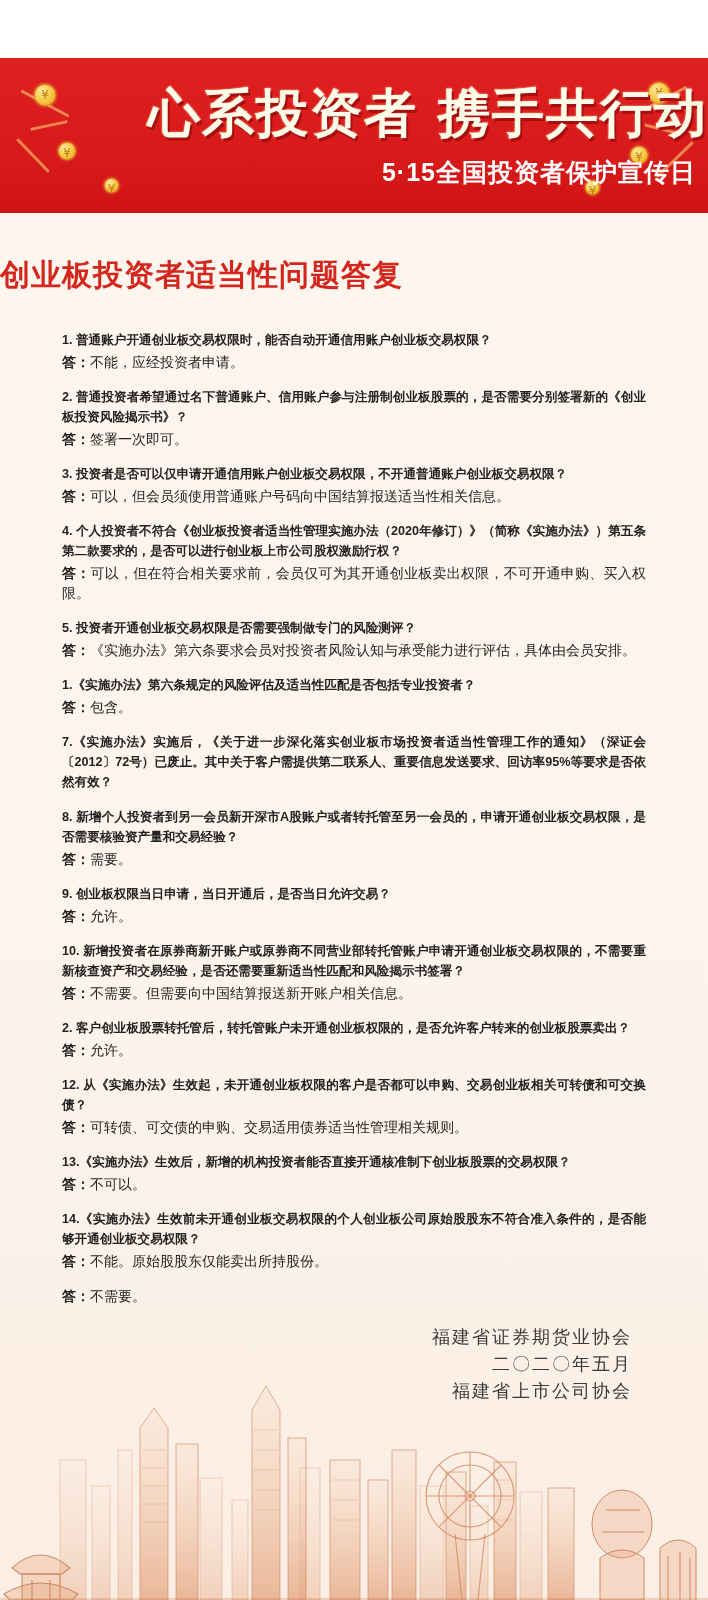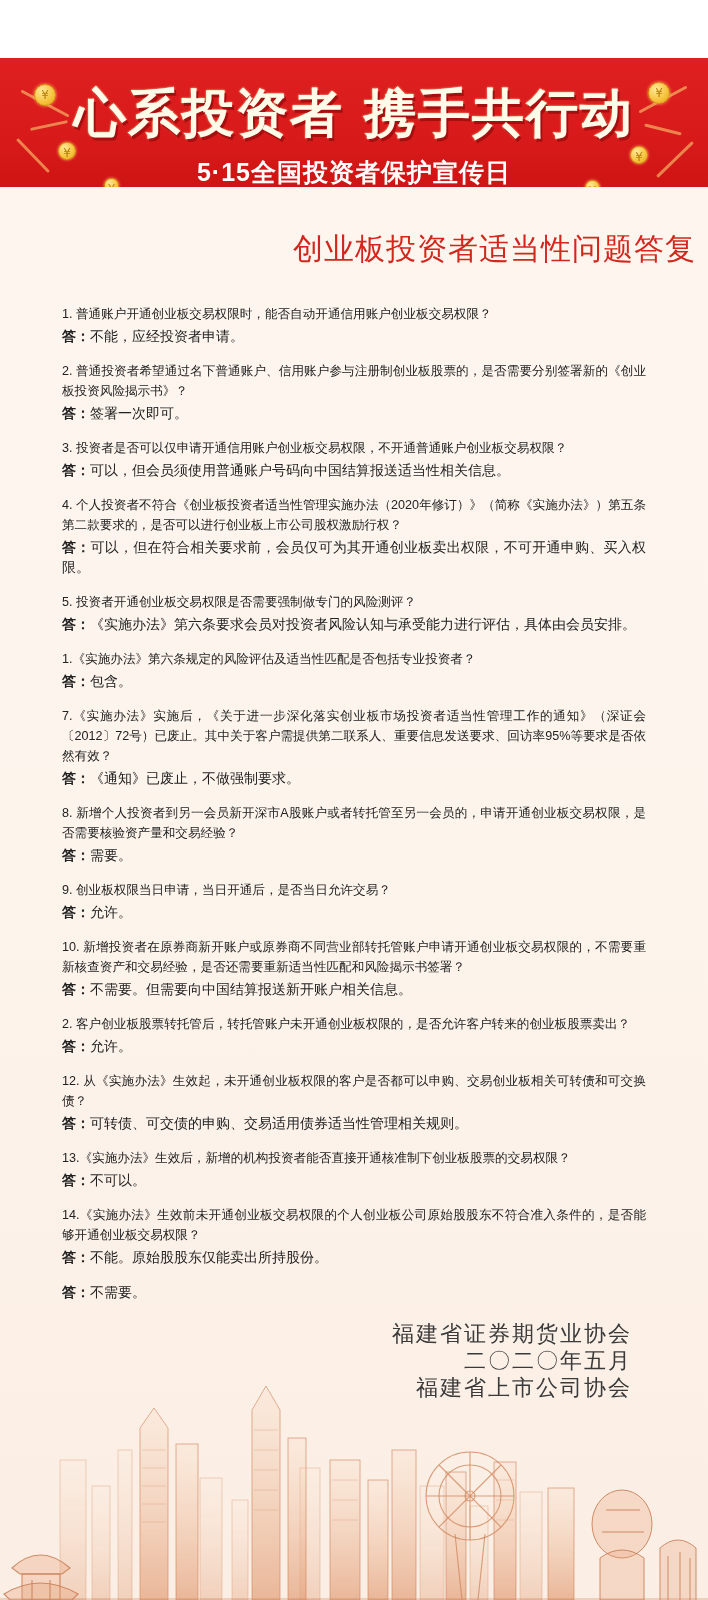--- a/index.html
+++ b/index.html
@@ -21,24 +21,24 @@
     overflow: hidden;
   }
   
   .top-margin {
     height: 58px;
     background: #ffffff;
   }
   
   .banner {
     position: relative;
-    height: 129px;
+    height: 155px;
     background: linear-gradient(180deg, #e02020 0%, #d81a1a 60%, #cf1414 100%);
     overflow: hidden;
-    text-align: center;
+    text-align: right;
   }
   .banner .ray {
     position: absolute;
     background: rgba(255, 221, 120, 0.55);
     height: 3px;
     border-radius: 2px;
   }
   .banner .ray.r1 { width: 54px; left: 18px;  top: 44px;  transform: rotate(28deg); }
   .banner .ray.r2 { width: 38px; left: 30px;  top: 66px;  transform: rotate(-12deg); }
   .banner .ray.r3 { width: 46px; left: 10px;  top: 96px;  transform: rotate(46deg); }
@@ -81,53 +81,54 @@
     font-weight: bold;
     letter-spacing: 2px;
     color: #fffbe9;
     text-shadow: 2px 3px 0 #a50f0f, 0 0 2px #ffe9a8;
     font-family: "Liberation Sans", sans-serif;
   }
   .banner-title .gap { display: inline-block; width: 20px; }
   .banner-sub {
     position: relative;
     z-index: 3;
-    margin: 12px 0 0 0;
+    margin: 12px 12px 0 0;
     font-size: 25px;
     font-weight: bold;
     letter-spacing: 1px;
     color: #ffffff;
   }
 
   
   .doc-title {
     margin: 0;
     padding: 42px 12px 4px 0;
-    text-align: right;
+    text-align: left;
     font-size: 30px;
-    font-weight: normal;
+    font-weight: bold;
     color: #d3271d;
     letter-spacing: 1px;
   }
 
   
   .qa-list {
     position: relative;
     z-index: 2;
     padding: 30px 62px 0 62px;
   }
   .qa-item {
     margin-bottom: 15px;
   }
   .qa-q {
     margin: 0;
     font-size: 12.6px;
     line-height: 20px;
     color: #222222;
     text-align: justify;
+    font-weight: bold;
   }
   .qa-a {
     margin: 2px 0 0 0;
     font-size: 14px;
     line-height: 20px;
     color: #222222;
     text-align: justify;
   }
   .qa-a .lbl {
     font-weight: bold;
@@ -135,21 +136,21 @@
 
   
   .signature {
     position: relative;
     z-index: 3;
     margin-top: 18px;
     padding-right: 76px;
     text-align: right;
   }
   .signature div {
-    font-size: 22px;
+    font-size: 18px;
     line-height: 27px;
     color: #3a3a3a;
     letter-spacing: 2px;
   }
 
   
   .skyline {
     position: absolute;
     left: 0;
     bottom: 0;
@@ -215,21 +216,20 @@
       <p class="qa-a"><span class="lbl">答：</span><span>《实施办法》第六条要求会员对投资者风险认知与承受能力进行评估，具体由会员安排。</span></p>
     </div>
 
     <div class="qa-item">
       <p class="qa-q">1.《实施办法》第六条规定的风险评估及适当性匹配是否包括专业投资者？</p>
       <p class="qa-a"><span class="lbl">答：</span><span>包含。</span></p>
     </div>
 
     <div class="qa-item">
       <p class="qa-q">7.《实施办法》实施后，《关于进一步深化落实创业板市场投资者适当性管理工作的通知》（深证会〔2012〕72号）已废止。其中关于客户需提供第二联系人、重要信息发送要求、回访率95%等要求是否依然有效？</p>
-      <p class="qa-a"><span class="lbl">答：</span><span>《通知》已废止，不做强制要求。</span></p>
     </div>
 
     <div class="qa-item">
       <p class="qa-q">8. 新增个人投资者到另一会员新开深市A股账户或者转托管至另一会员的，申请开通创业板交易权限，是否需要核验资产量和交易经验？</p>
       <p class="qa-a"><span class="lbl">答：</span><span>需要。</span></p>
     </div>
 
     <div class="qa-item">
       <p class="qa-q">9. 创业板权限当日申请，当日开通后，是否当日允许交易？</p>
       <p class="qa-a"><span class="lbl">答：</span><span>允许。</span></p>

